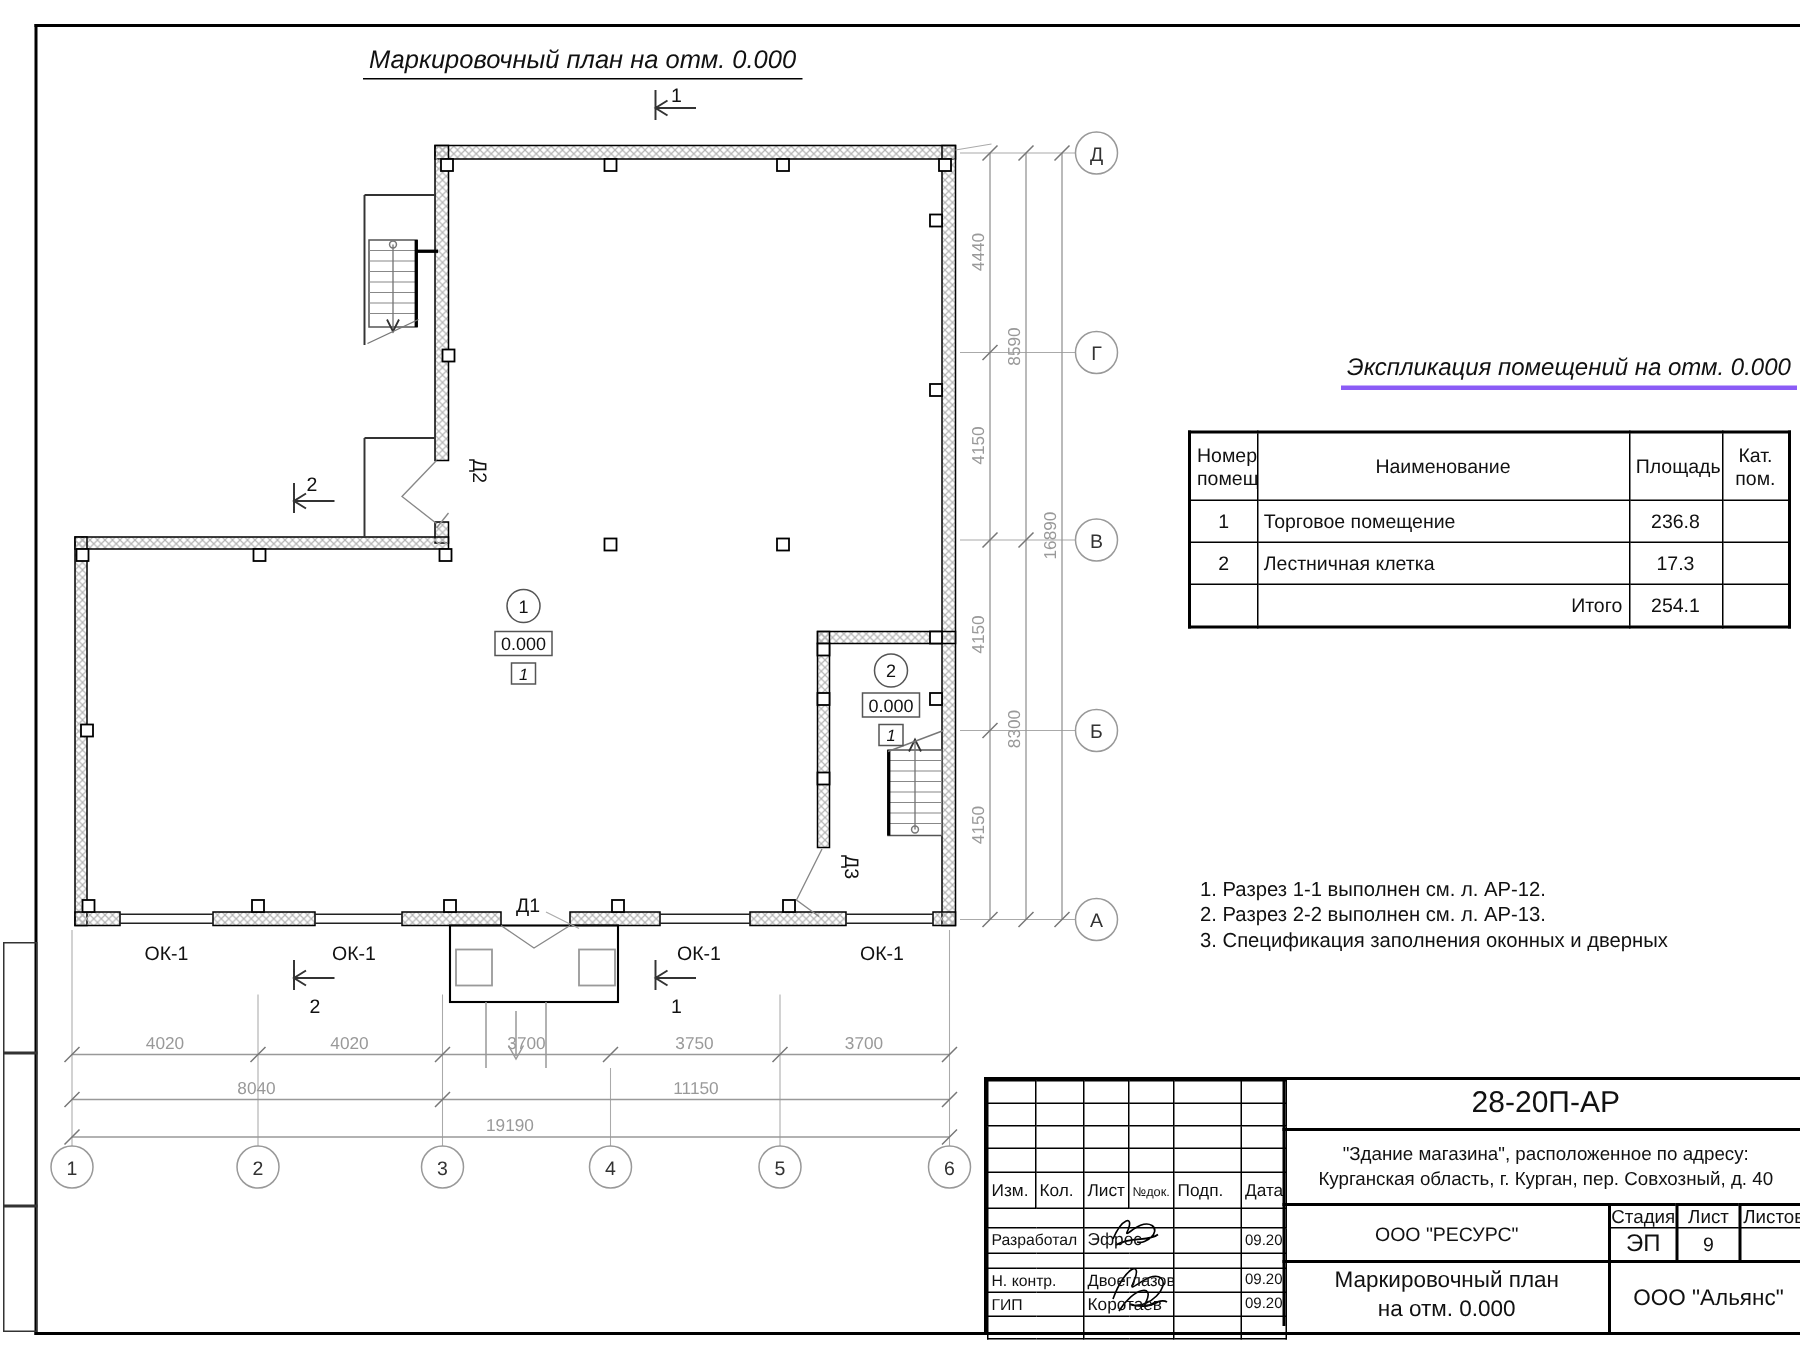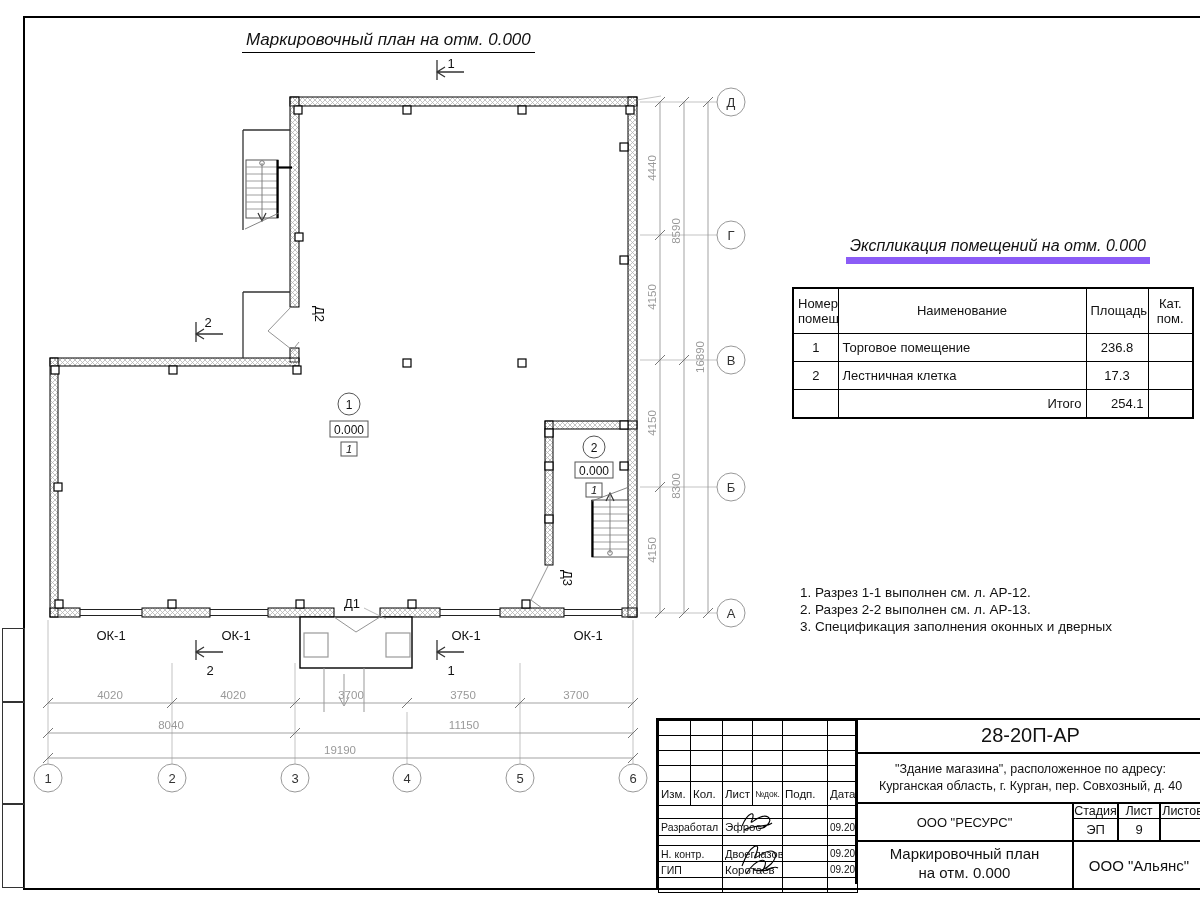--- a/index.html
+++ b/index.html
@@ -4,21 +4,21 @@
 <style>
   html,body{margin:0;padding:0;background:#fff;}
   body{width:1200px;height:900px;position:relative;overflow:hidden;
        font-family:"Liberation Sans", sans-serif;color:#111;}
   .abs{position:absolute;}
   
   #frame{left:23px;top:16px;width:1185px;height:870px;border:2px solid #000;border-right:none;}
   .edge-cell{left:2px;width:21px;border:1px solid #333;}
   
   .dwg-title{font-style:italic;font-size:17px;border-bottom:1px solid #000;padding:0 4px 2px 4px;white-space:nowrap;}
-  .tbl-title{font-style:italic;font-size:16px;border-bottom:7px solid #8b5cf6;padding:0 4px 2px 4px;white-space:nowrap;}
+  .tbl-title{font-style:italic;font-size:16px;border-bottom:3px solid #8b5cf6;padding:0 4px 2px 4px;white-space:nowrap;margin-left:48px;}
   
   #notes{font-size:13.5px;line-height:17px;}
   #notes .wrap{padding-left:15px;}
   
   table{border-collapse:collapse;table-layout:fixed;}
   #expl{width:400px;font-size:13px;}
   #expl td,#expl th{border:1px solid #000;font-weight:normal;padding:0 4px;overflow:hidden;}
   #expl{border:2px solid #000;}
   #expl th{text-align:center;}
   
@@ -290,21 +290,21 @@
   </tr>
   <tr style="height:28px">
     <td style="text-align:center">2</td>
     <td>Лестничная клетка</td>
     <td style="text-align:center">17.3</td>
     <td></td>
   </tr>
   <tr style="height:29px">
     <td></td>
     <td style="text-align:right">Итого</td>
-    <td style="text-align:right">254.1</td>
+    <td style="text-align:center">254.1</td>
     <td></td>
   </tr>
 </tbody>
   </table>
 
 <div class="abs" id="notes" style="left:800px;top:584px;">
   <div>1. Разрез 1-1 выполнен см. л. АР-12.</div>
   <div>2. Разрез 2-2 выполнен см. л. АР-13.</div>
   <div>3. Спецификация заполнения оконных и дверных</div>
 </div>
@@ -402,21 +402,21 @@
 
   <div class="tb-cell" style="left:197px;top:-2px;width:349px;height:34px;font-size:20px;border-top:none;">28-20П-АР</div>
   <div class="tb-cell" style="left:197px;top:32px;width:349px;height:50px;font-size:12.5px;line-height:17px;">
     <div><span>"Здание магазина", расположенное по адресу:</span><br>
          <span>Курганская область, г. Курган, пер. Совхозный, д. 40</span></div>
   </div>
   <div class="tb-cell" style="left:197px;top:82px;width:217px;height:38px;font-size:13px;">ООО "РЕСУРС"</div>
   <div class="tb-cell" style="left:414px;top:82px;width:45px;height:16px;font-size:12.5px;">Стадия</div>
   <div class="tb-cell" style="left:459px;top:82px;width:42px;height:16px;font-size:12.5px;">Лист</div>
   <div class="tb-cell" style="left:501px;top:82px;width:45px;height:16px;font-size:12.5px;">Листов</div>
-  <div class="tb-cell" style="left:414px;top:98px;width:45px;height:22px;font-size:13px;border-top:1px solid #000;">ЭП</div>
+  <div class="tb-cell" style="left:414px;top:98px;width:45px;height:22px;font-size:16px;border-top:1px solid #000;">ЭП</div>
   <div class="tb-cell" style="left:459px;top:98px;width:42px;height:22px;font-size:13px;border-top:1px solid #000;">9</div>
   <div class="tb-cell" style="left:501px;top:98px;width:45px;height:22px;font-size:13px;border-top:1px solid #000;"></div>
   <div class="tb-cell" style="left:197px;top:120px;width:217px;height:44px;font-size:15px;line-height:19px;">
     <div><span>Маркировочный план</span><br>
          <span>на отм. 0.000</span></div>
   </div>
   <div class="tb-cell" style="left:414px;top:120px;width:132px;height:48px;font-size:15px;">ООО "Альянс"</div>
 </div>
 
 </body></html>

